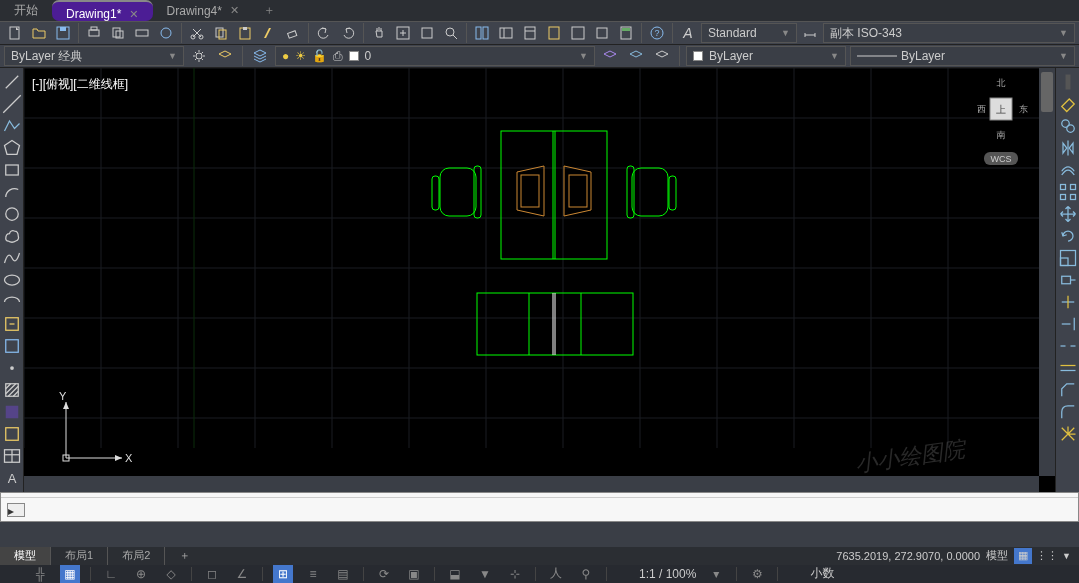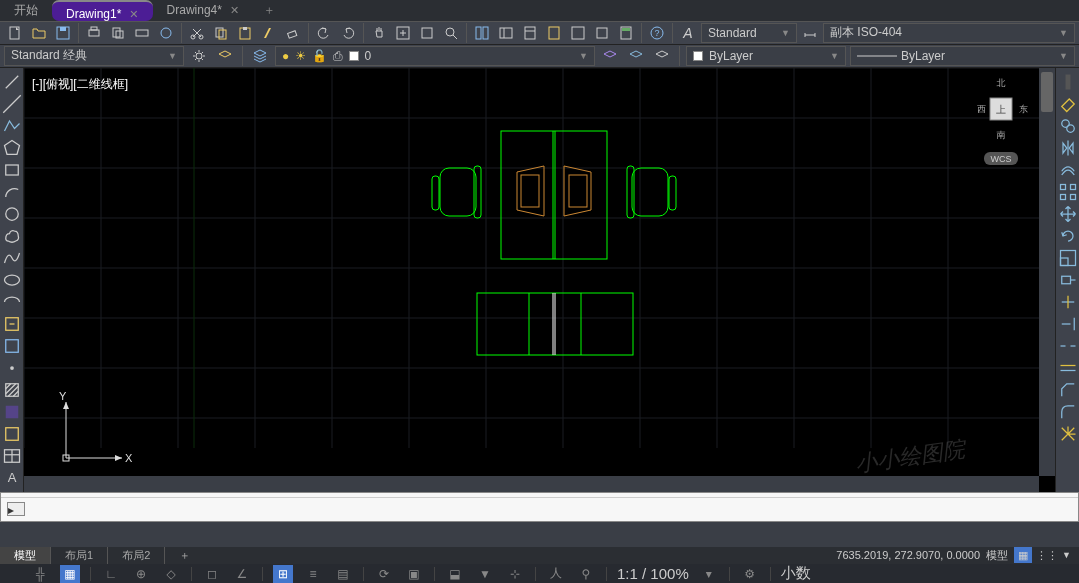--- a/index.html
+++ b/index.html
@@ -48,21 +48,21 @@
 .ltab { display: flex; align-items: center; padding: 0 14px; color: #aaa; font-size: 11px; cursor: pointer; border-right: 1px solid #555; }
 .ltab.active { background: #444; color: #fff; }
 .status-right { margin-left: auto; display: flex; align-items: center; padding: 0 8px; gap: 6px; color: #ccc; font-size: 11px; }
 .st-btn { width: 18px; height: 16px; display: flex; align-items: center; justify-content: center; cursor: pointer; }
 .st-btn.active { background: #4477cc; }
 
 .bottom-bar { height: 21px; background: #272a30; display: flex; align-items: center; padding: 0 30px; gap: 10px; }
 .bb-btn { width: 20px; height: 18px; display: flex; align-items: center; justify-content: center; color: #888; cursor: pointer; }
 .bb-btn.blue { background: #4477cc; color: #fff; }
 .bb-sep { width: 1px; height: 14px; background: #444; }
-.bb-txt { color: #ccc; font-size: 15px; }
+.bb-txt { color: #ccc; font-size: 12px; margin-left: 22px; }
 
 .sw { width: 10px; height: 10px; border: 1px solid #888; }
 </style>
 </head>
 <body>
 
 <div class="tabs">
   <div class="tab">
       <span>开始</span>
     </div>
@@ -236,28 +236,28 @@
   <div class="combo" style="width:96px">
       <span>Standard</span>
       <span class="arr" style="margin-left:auto">▼</span>
     </div>
   <div class="tb-btn">
       <svg viewBox="0 0 16 16">
         <path d="M3 10 H13 M3 8 V12 M13 8 V12" stroke="#ccc"></path>
       </svg>
     </div>
   <div class="combo" style="flex:1">
-      <span>副本 ISO-404</span>
+      <span>副本 ISO-343</span>
       <span class="arr" style="margin-left:auto">▼</span>
     </div>
 </div>
 
 <div class="toolbar2">
   <div class="combo" style="width:180px">
-      <span>Standard 经典</span>
+      <span>ByLayer 经典</span>
       <span class="arr" style="margin-left:auto">▼</span>
     </div>
   <div class="tb-btn">
       <svg viewBox="0 0 16 16">
         <circle cx="8" cy="8" r="3" fill="none" stroke="#ccc"></circle>
         <path d="M8 2 V4 M8 12 V14 M2 8 H4 M12 8 H14 M4 4 L5.5 5.5 M10.5 10.5 L12 12 M4 12 L5.5 10.5 M10.5 5.5 L12 4" stroke="#ccc"></path>
       </svg>
     </div>
   <div class="tb-btn">
       <svg viewBox="0 0 16 16">

